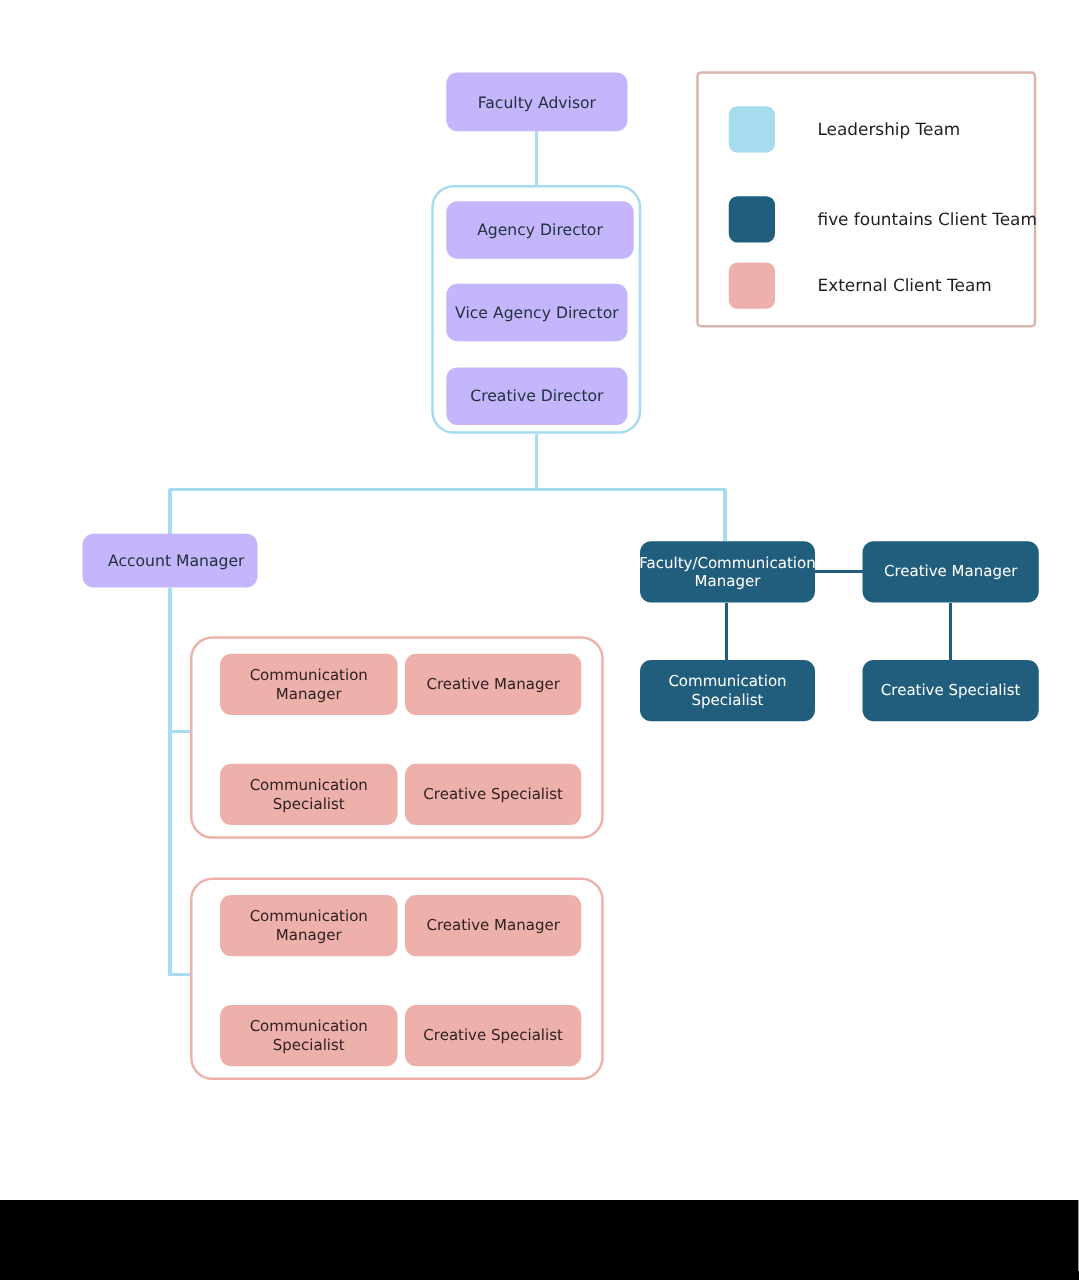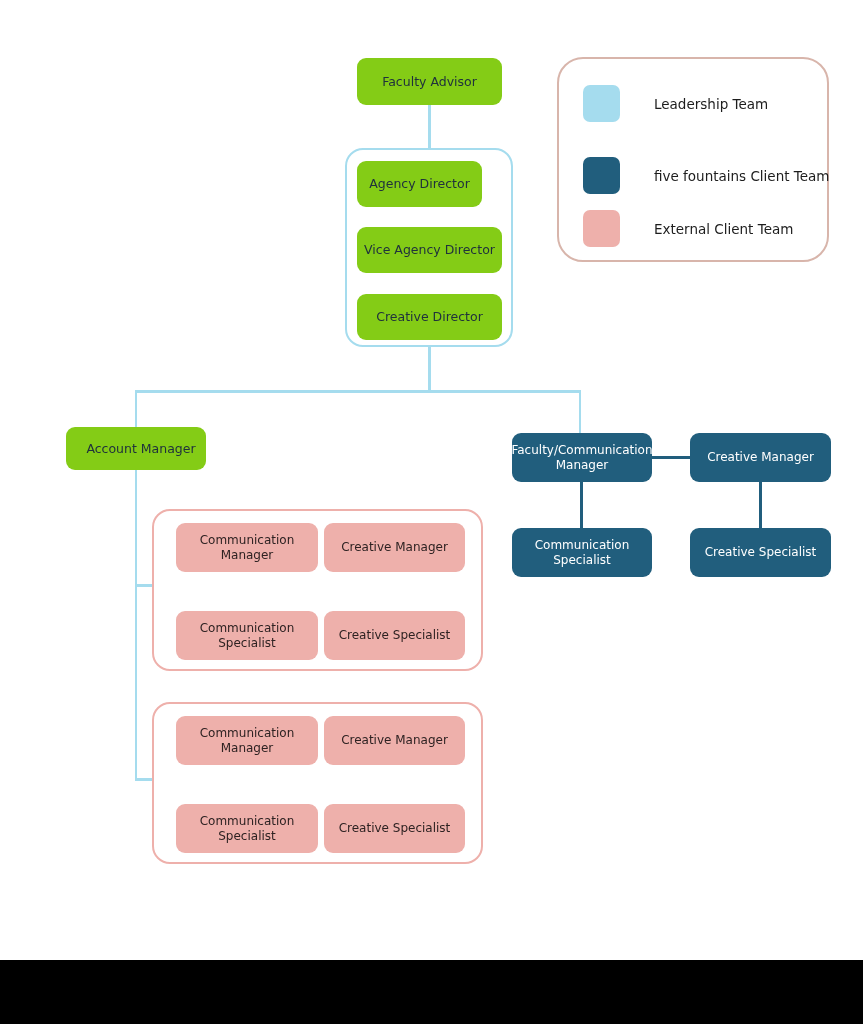--- a/index.html
+++ b/index.html
@@ -29,21 +29,21 @@
     border-radius: 9px;
     display: flex;
     align-items: center;
     justify-content: center;
     text-align: center;
     line-height: 1.25;
     padding: 2px 6px;
     z-index: 3;
   }
   .node-light {
-    background: #84cc16;
+    background: #c4b5fd;
     color: #20323c;
     font-size: 12.5px;
   }
   .node-dark {
     background: #215e7d;
     color: #ffffff;
     font-size: 12px;
   }
   .node-pink {
     background: #eeb0ab;
@@ -63,21 +63,21 @@
 
   
   #legend {
     position: absolute;
     left: 557px;
     top: 57px;
     width: 272px;
     height: 205px;
     box-sizing: border-box;
     border: 2px solid #d8b5ab;
-    border-radius: 26px;
+    border-radius: 4px;
     background: #ffffff;
     z-index: 4;
   }
   .legend-row {
     position: absolute;
     left: 24px;
     display: flex;
     align-items: center;
   }
   .legend-swatch {
@@ -149,21 +149,21 @@
       <line x1="394.5" y1="765" x2="394.5" y2="804"></line>
     </g>
   </svg>
 
   <div class="node node-light" style="left:357px; top:58px; width:145px; height:47px;">
     <span>Faculty Advisor</span>
   </div>
 
   <div class="group group-light" style="left:345px; top:148px; width:168px; height:199px;"></div>
 
-  <div class="node node-light" style="left:357px; top:161px; width:125px; height:46px;">
+  <div class="node node-light" style="left:357px; top:161px; width:150px; height:46px;">
     <span>Agency Director</span>
   </div>
 
   <div class="node node-light" style="left:357px; top:227px; width:145px; height:46px;">
     <span>Vice Agency Director</span>
   </div>
 
   <div class="node node-light" style="left:357px; top:294px; width:145px; height:46px;text-align:right;">
     <span>Creative Director</span>
   </div>

